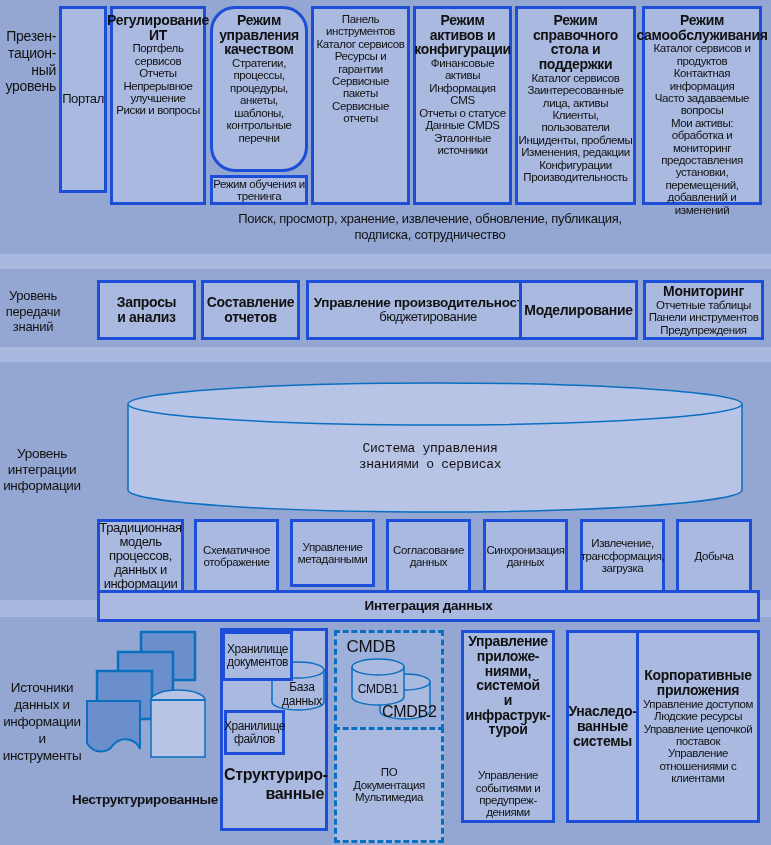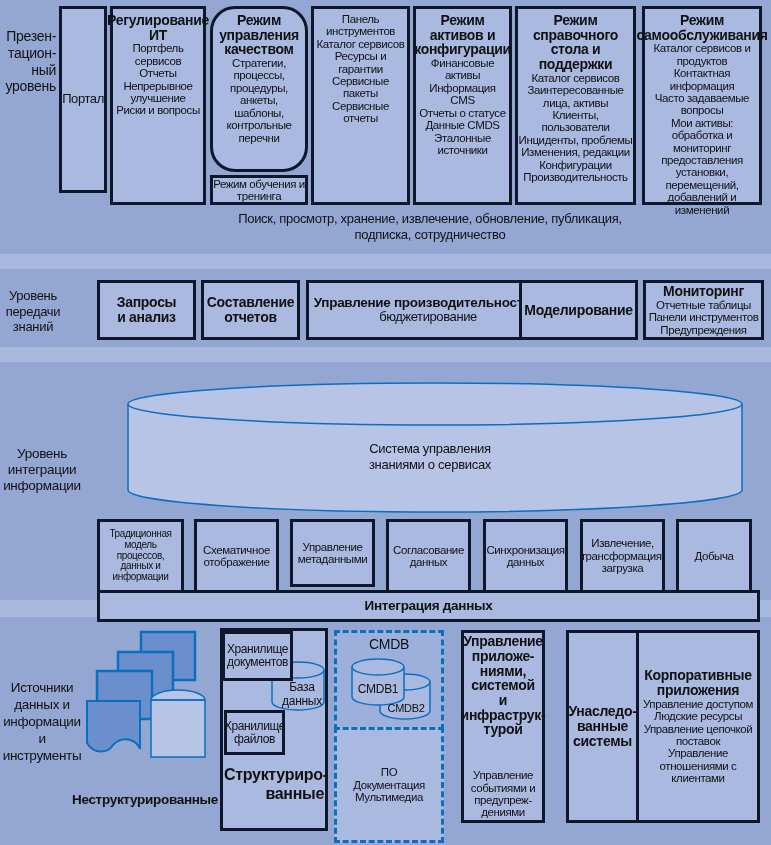--- a/index.html
+++ b/index.html
@@ -6,21 +6,21 @@
   body {
     width:771px; height:845px; position:relative; overflow:hidden;
     background:#94a7d2;
     font-family:"Liberation Sans", sans-serif;
     color:#111;
   }
   .band { position:absolute; left:0; width:771px; background:#94a7d2; }
   .strip { position:absolute; left:0; width:771px; background:#a8b8de; }
   .box {
     position:absolute; box-sizing:border-box;
-    border:3px solid #0f172a; background:#a9b9e0;
+    border:3px solid #1d4ed8; background:#a9b9e0;
     text-align:center; display:flex; flex-direction:column;
     align-items:center; line-height:1.08;
     font-size:11.5px; letter-spacing:-0.4px;
     transform-origin:center;
   }
   .box .t { font-weight:bold; font-size:14px; letter-spacing:-0.3px; line-height:1.05; }
   .box .l { font-size:11.5px; }
   .lvl {
     position:absolute; text-align:center; font-size:13px; line-height:1.2;
     letter-spacing:-0.3px; color:#111;
@@ -134,25 +134,25 @@
 </div>
 
 <div class="lvl" style="left:2px;top:446px;width:80px;white-space:pre-line;font-size:13.5px;">Уровень
 интеграции
 информации</div>
 
 <svg style="position:absolute;left:125px;top:380px;" width="620" height="135" viewBox="0 0 620 135">
   <path d="M3,24 L3,110 A307,22 0 0 0 617,110 L617,24" fill="#b8c4e6" stroke="#0a6fbf" stroke-width="1.5"></path>
   <ellipse cx="310" cy="24" rx="307" ry="21" fill="#b8c4e6" stroke="#0a6fbf" stroke-width="1.5"></ellipse>
 </svg>
-<div class="cap" style="left:300px;top:441px;width:260px;white-space:pre-line;font-size:13px;line-height:1.2;">Система управления
+<div class="cap" style="left:300px;top:441px;width:260px;white-space:pre-line;font-size:13px;line-height:1.2;font-family:Liberation Mono, monospace;">Система управления
 знаниями о сервисах</div>
 
 <div class="box center" style="left:97px;top:519px;width:87px;height:74px;padding:0 1px;">
-  <div class="l" style="font-size:10px;">Традиционная модель процессов, данных и информации</div>
+  <div class="l" style="font-size:13px;">Традиционная модель процессов, данных и информации</div>
 </div>
 <div class="box center" style="left:194px;top:519px;width:85px;height:74px;">
   <div class="l">Схематичное отображение</div>
 </div>
 <div class="box center" style="left:290px;top:519px;width:85px;height:68px;">
   <div class="l">Управление метаданными</div>
 </div>
 <div class="box center" style="left:386px;top:519px;width:85px;height:74px;">
   <div class="l">Согласование данных</div>
 </div>
@@ -200,37 +200,37 @@
 <div class="cap" style="left:280px;top:680px;width:44px;white-space:pre-line;font-size:12px;line-height:1.2;">База
 данных</div>
 <div class="box center" style="left:224px;top:710px;width:61px;height:45px;">
   <div class="l" style="white-space:pre-line;font-size:12px;">Хранилище
 файлов</div>
 </div>
 <div class="cap bold14" style="left:224px;top:765px;width:100px;white-space:pre-line;font-size:16px;line-height:1.2;text-align:right;">Структуриро-
 ванные</div>
 
 <div class="box dashed" style="left:334px;top:630px;width:110px;height:100px;background:#9cb0db;"></div>
-<div class="cap" style="left:334px;top:636px;width:110px;font-size:14px;">CMDB</div>
+<div class="cap" style="left:316px;top:636px;width:110px;font-size:17px;">CMDB</div>
 <svg style="position:absolute;left:350px;top:655px;" width="84" height="68" viewBox="0 0 84 68">
   <path d="M30,27 L30,56 A25,8 0 0 0 80,56 L80,27" fill="#a9b9e0" stroke="#0a6fbf" stroke-width="1.5"></path>
   <ellipse cx="55" cy="27" rx="25" ry="8" fill="#a9b9e0" stroke="#0a6fbf" stroke-width="1.5"></ellipse>
   <path d="M2,12 L2,42 A26,8 0 0 0 54,42 L54,12" fill="#a9b9e0" stroke="#0a6fbf" stroke-width="1.5"></path>
   <ellipse cx="28" cy="12" rx="26" ry="8" fill="#a9b9e0" stroke="#0a6fbf" stroke-width="1.5"></ellipse>
 </svg>
 <div class="cap" style="left:354px;top:682px;width:48px;font-size:12px;">CMDB1</div>
-<div class="cap" style="left:382px;top:702px;width:48px;font-size:11px;">CMDB2</div>
+<div class="cap" style="left:382px;top:702px;width:48px;font-size:16px;">CMDB2</div>
 
 <div class="box dashed center" style="left:334px;top:727px;width:110px;height:116px;">
   <div class="l">ПО</div>
   <div class="l">Документация</div>
   <div class="l">Мультимедиа</div>
 </div>
 
-<div class="box center" style="left:461px;top:630px;width:84px;height:193px;gap:32px;">
+<div class="box center" style="left:461px;top:630px;width:94px;height:193px;gap:32px;">
   <div class="t" style="white-space:pre-line;font-size:14px;">Управление
 приложе-
 ниями,
 системой
 и инфраструк-
 турой</div>
   <div class="l" style="white-space:pre-line;width:70px;">Управление событиями и предупреж-
 дениями</div>
 </div>
 

